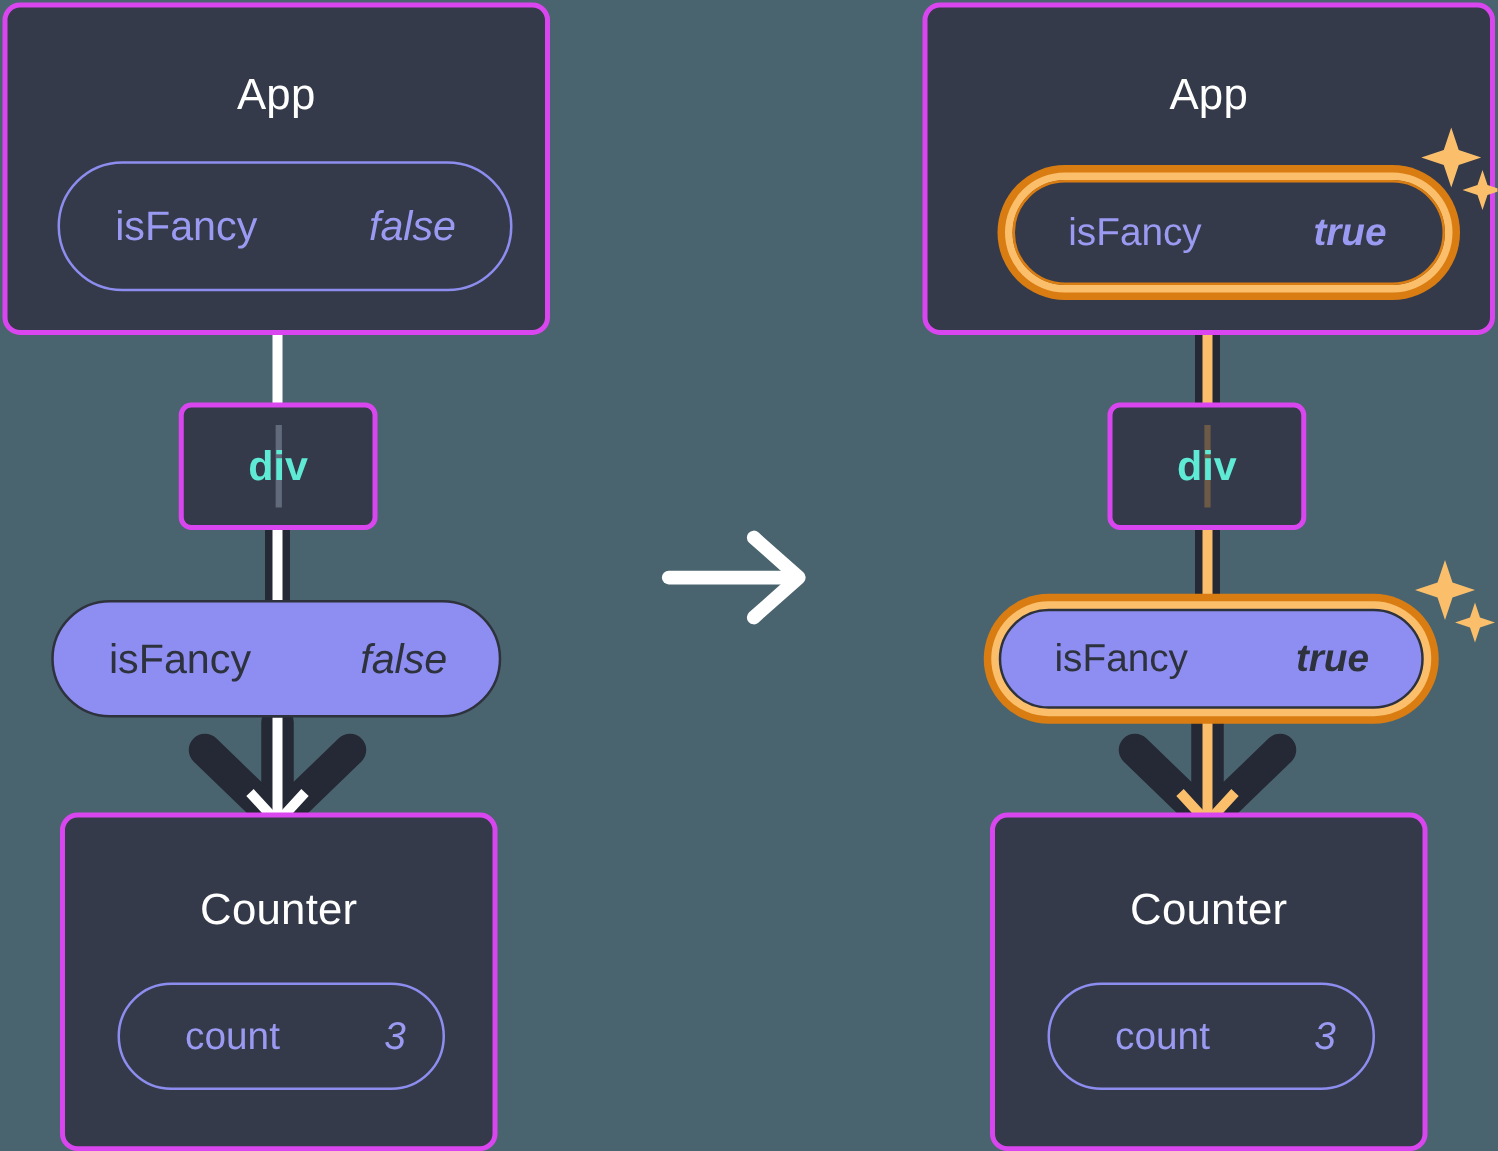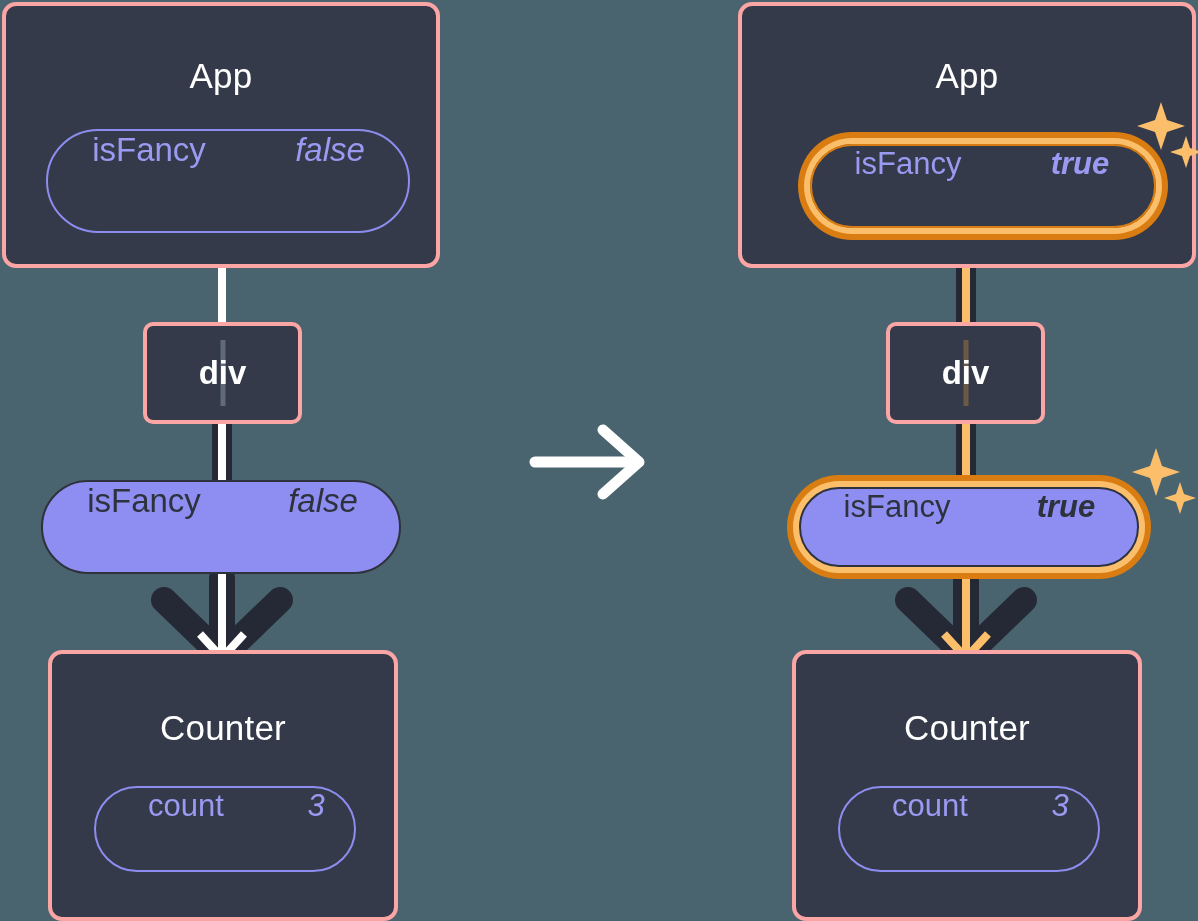--- a/index.html
+++ b/index.html
@@ -9,57 +9,57 @@
     font-family:"Liberation Sans", sans-serif;
     overflow:hidden;
     position:relative;
   }
   .stage{position:absolute;left:0;top:0;width:1198px;height:921px;}
 
   
   .compbox{
     position:absolute;
     background:#343a49;
-    border:4px solid #fca5a5;
+    border:4px solid #d946ef;
     border-radius:14px;
     box-sizing:border-box;
     z-index:20;
   }
   .compbox.divbox{border-radius:10px;border-width:4px;}
   .comp-title{
     position:absolute;
     left:0;right:0;
     text-align:center;
     color:#ffffff;
     font-size:35px;
     font-weight:400;
     letter-spacing:.2px;
     white-space:nowrap;
   }
   .div-title{
     position:absolute;left:0;right:0;top:50%;
     transform:translateY(-50%);
-    text-align:center;color:#ffffff;font-size:33px;font-weight:700;
+    text-align:center;color:#5eead4;font-size:33px;font-weight:700;
   }
 
   
   .div-thru{
     position:absolute;width:5px;top:14px;bottom:14px;
     left:50%;transform:translateX(-50%);
     background:#707b8c;opacity:.75;z-index:1;
   }
   .div-thru.orange{background:#6d5a46;opacity:1;}
   .div-title{z-index:2;}
 
   
   .pill{
     position:absolute;
     box-sizing:border-box;
     display:flex;
-    align-items:flex-start;
+    align-items:center;
     border-radius:999px;
     z-index:30;
   }
   .pill .cell{
     display:flex;align-items:center;justify-content:center;
     white-space:nowrap;
   }
   .pill .cell.name{flex:0 0 auto;}
   .pill .cell.val{flex:1 1 auto;font-style:italic;}
   .pill .divider{width:2px;flex:0 0 2px;}

